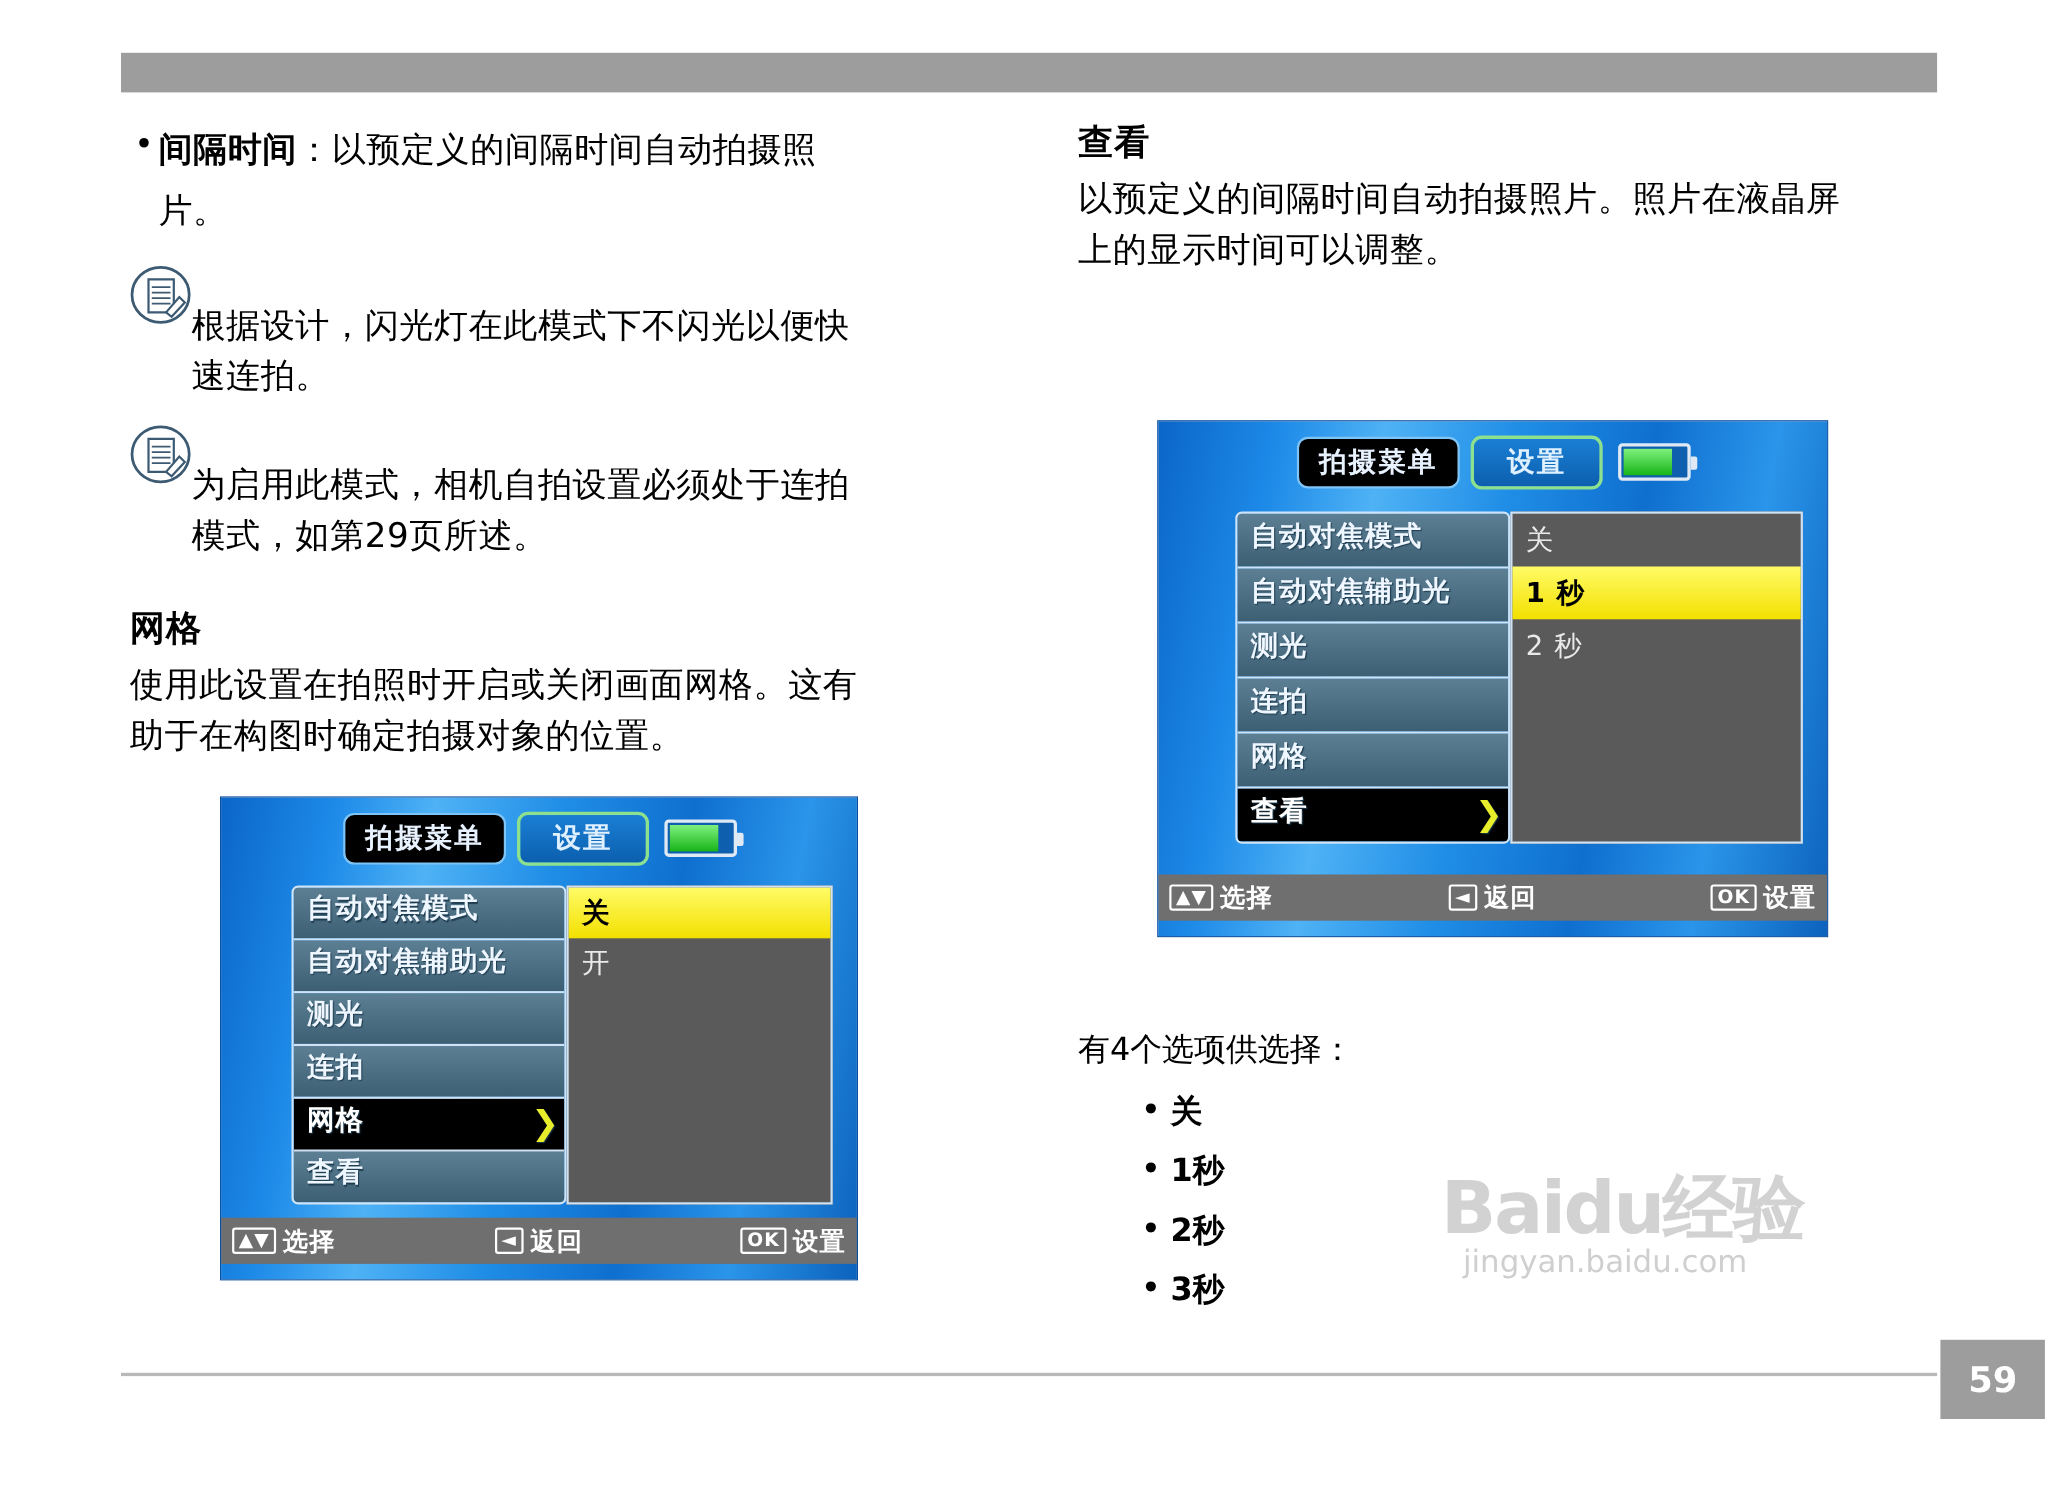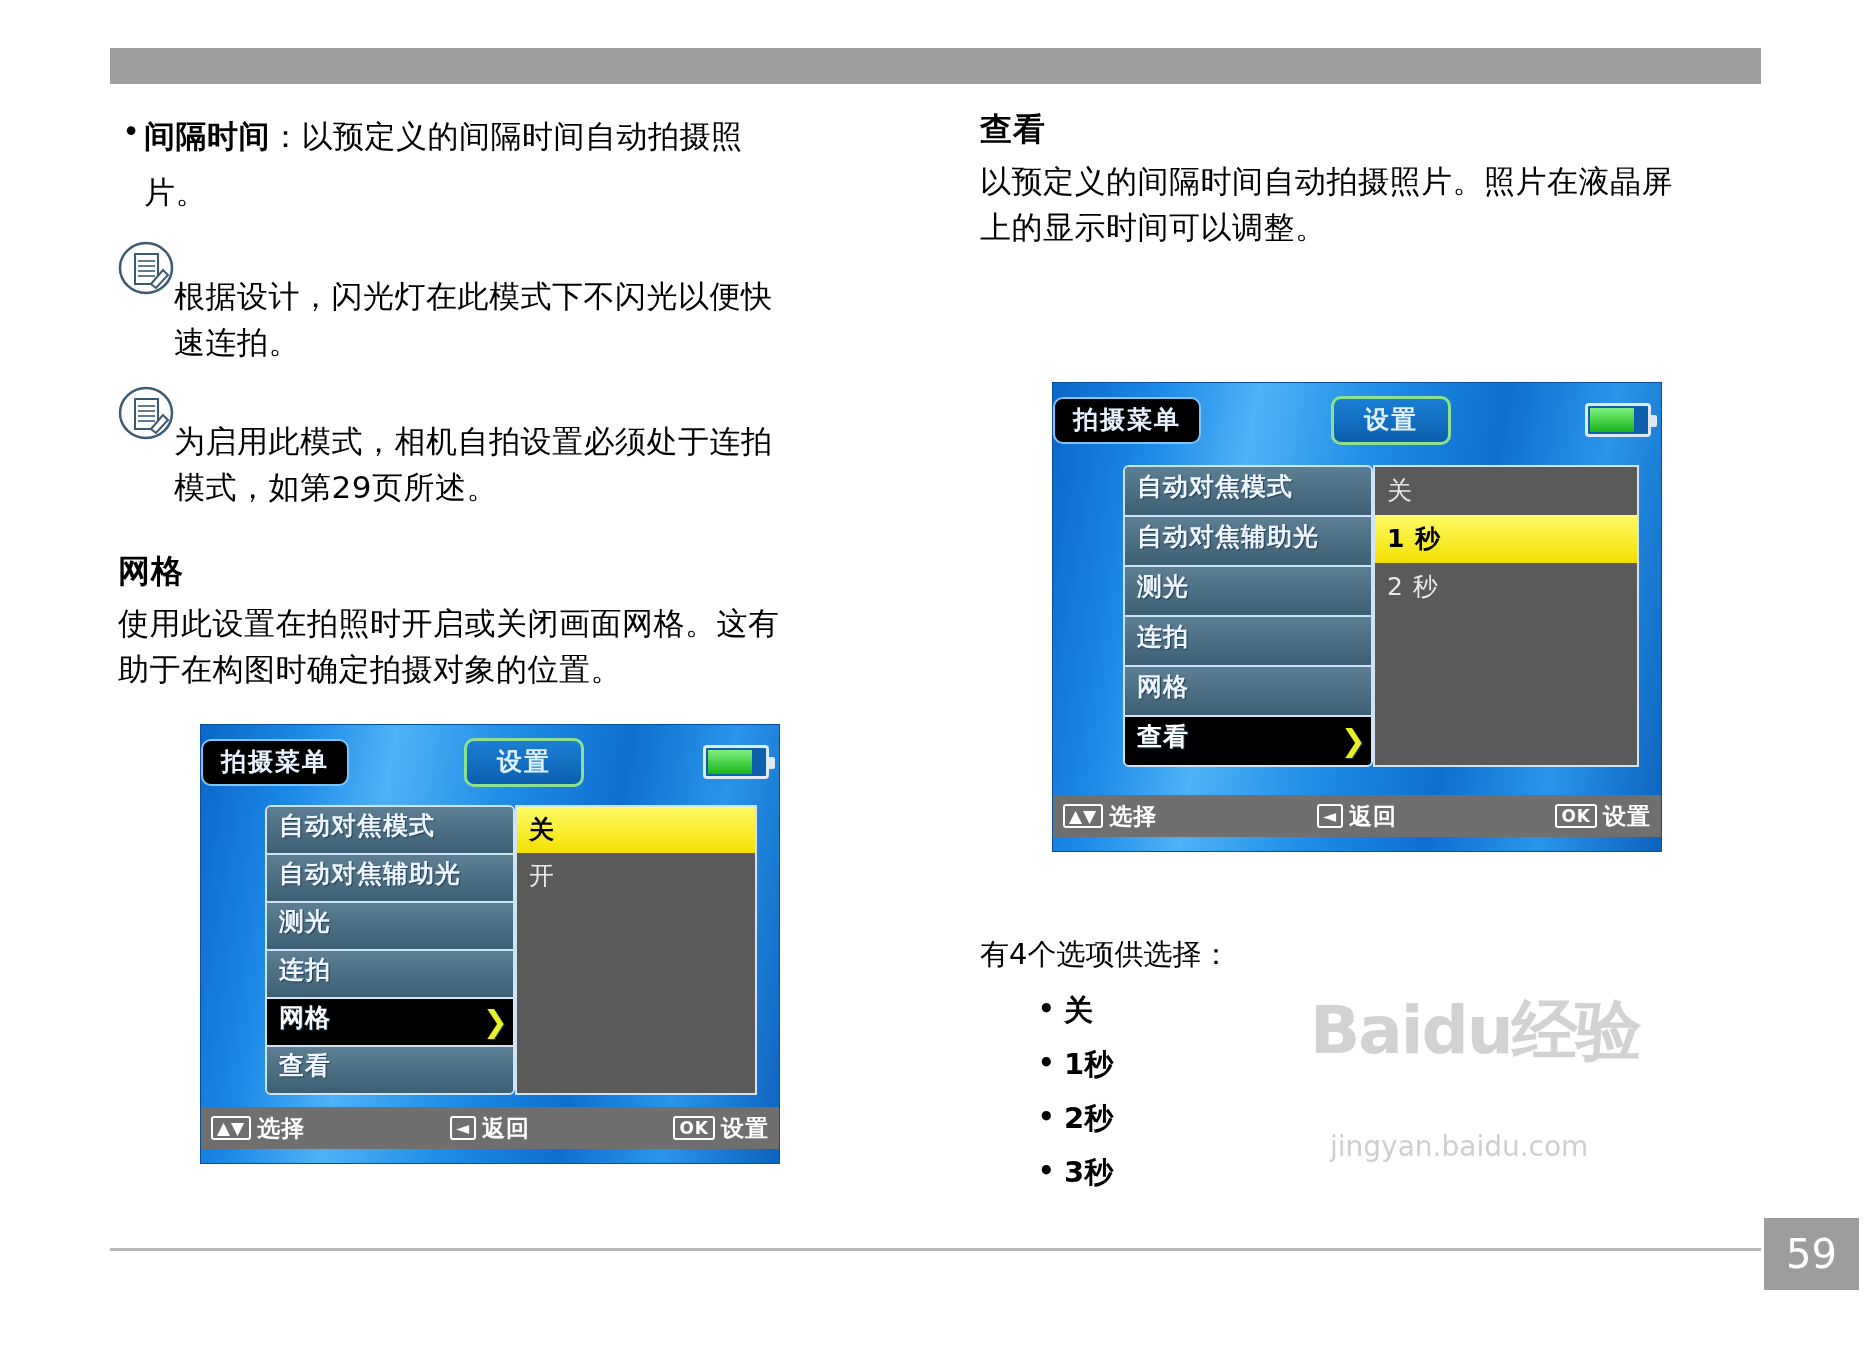--- a/index.html
+++ b/index.html
@@ -62,22 +62,22 @@
   
   .lcd{
     position:relative;
     background:linear-gradient(100deg,#0b66c8 0%,#1d8ae8 16%,#4fb2f5 30%,#1f8de6 48%,#0f6fcf 66%,#2a95ea 82%,#0c62bd 100%);
     border:1px solid #0a4f9e;
     box-sizing:border-box;
     overflow:hidden;
     font-family:"DejaVu Sans","Liberation Sans",sans-serif;
   }
   .lcd-top{
-    position:absolute;left:0;right:0;top:14px;height:46px;
-    display:flex;align-items:center;justify-content:space-between;padding-right:10px;
+    position:absolute;left:12px;right:0;top:14px;height:46px;
+    display:flex;align-items:center;justify-content:center;padding-right:10px;
   }
   .tab-shoot{
     background:#000;color:#e8f2ff;border:2px solid #7fc4f7;border-radius:10px;
     font-size:25px;font-weight:bold;padding:4px 18px 6px 18px;letter-spacing:2px;
     text-shadow:0 1px 0 #000;
     margin-right:10px;
   }
   .tab-setup{
     background:linear-gradient(180deg,#1a7fd4,#0c5fae);
     color:#dff0ff;border:3px solid #8de08d;border-radius:10px;
@@ -137,27 +137,27 @@
     border:2px solid #ffffff;border-radius:3px;padding:0 4px;
     font-size:17px;line-height:20px;display:inline-block;
   }
 
   
   .footer-rule{
     position:absolute;left:110px;top:1248px;width:1651px;height:3px;background:#b9b9b9;
   }
   .pagebox{
     position:absolute;left:1764px;top:1218px;width:95px;height:72px;
-    background:#9d9d9d;color:#fff;font-size:40px;
-    display:flex;align-items:center;justify-content:center;font-weight:normal;
+    background:#9d9d9d;color:#fff;font-size:32px;
+    display:flex;align-items:center;justify-content:center;font-weight:bold;
   }
 
   
   .watermark{
-    position:absolute;left:1310px;top:986px;
+    position:absolute;left:1310px;top:1054px;
     color:#d2d2d2;font-size:66px;font-weight:bold;letter-spacing:-2px;
     white-space:nowrap;pointer-events:none;
   }
   .watermark-sub{
     position:absolute;left:1330px;top:1130px;
     color:#cfcfcf;font-size:28px;white-space:nowrap;pointer-events:none;
   }
 </style>
 </head>
 <body>

